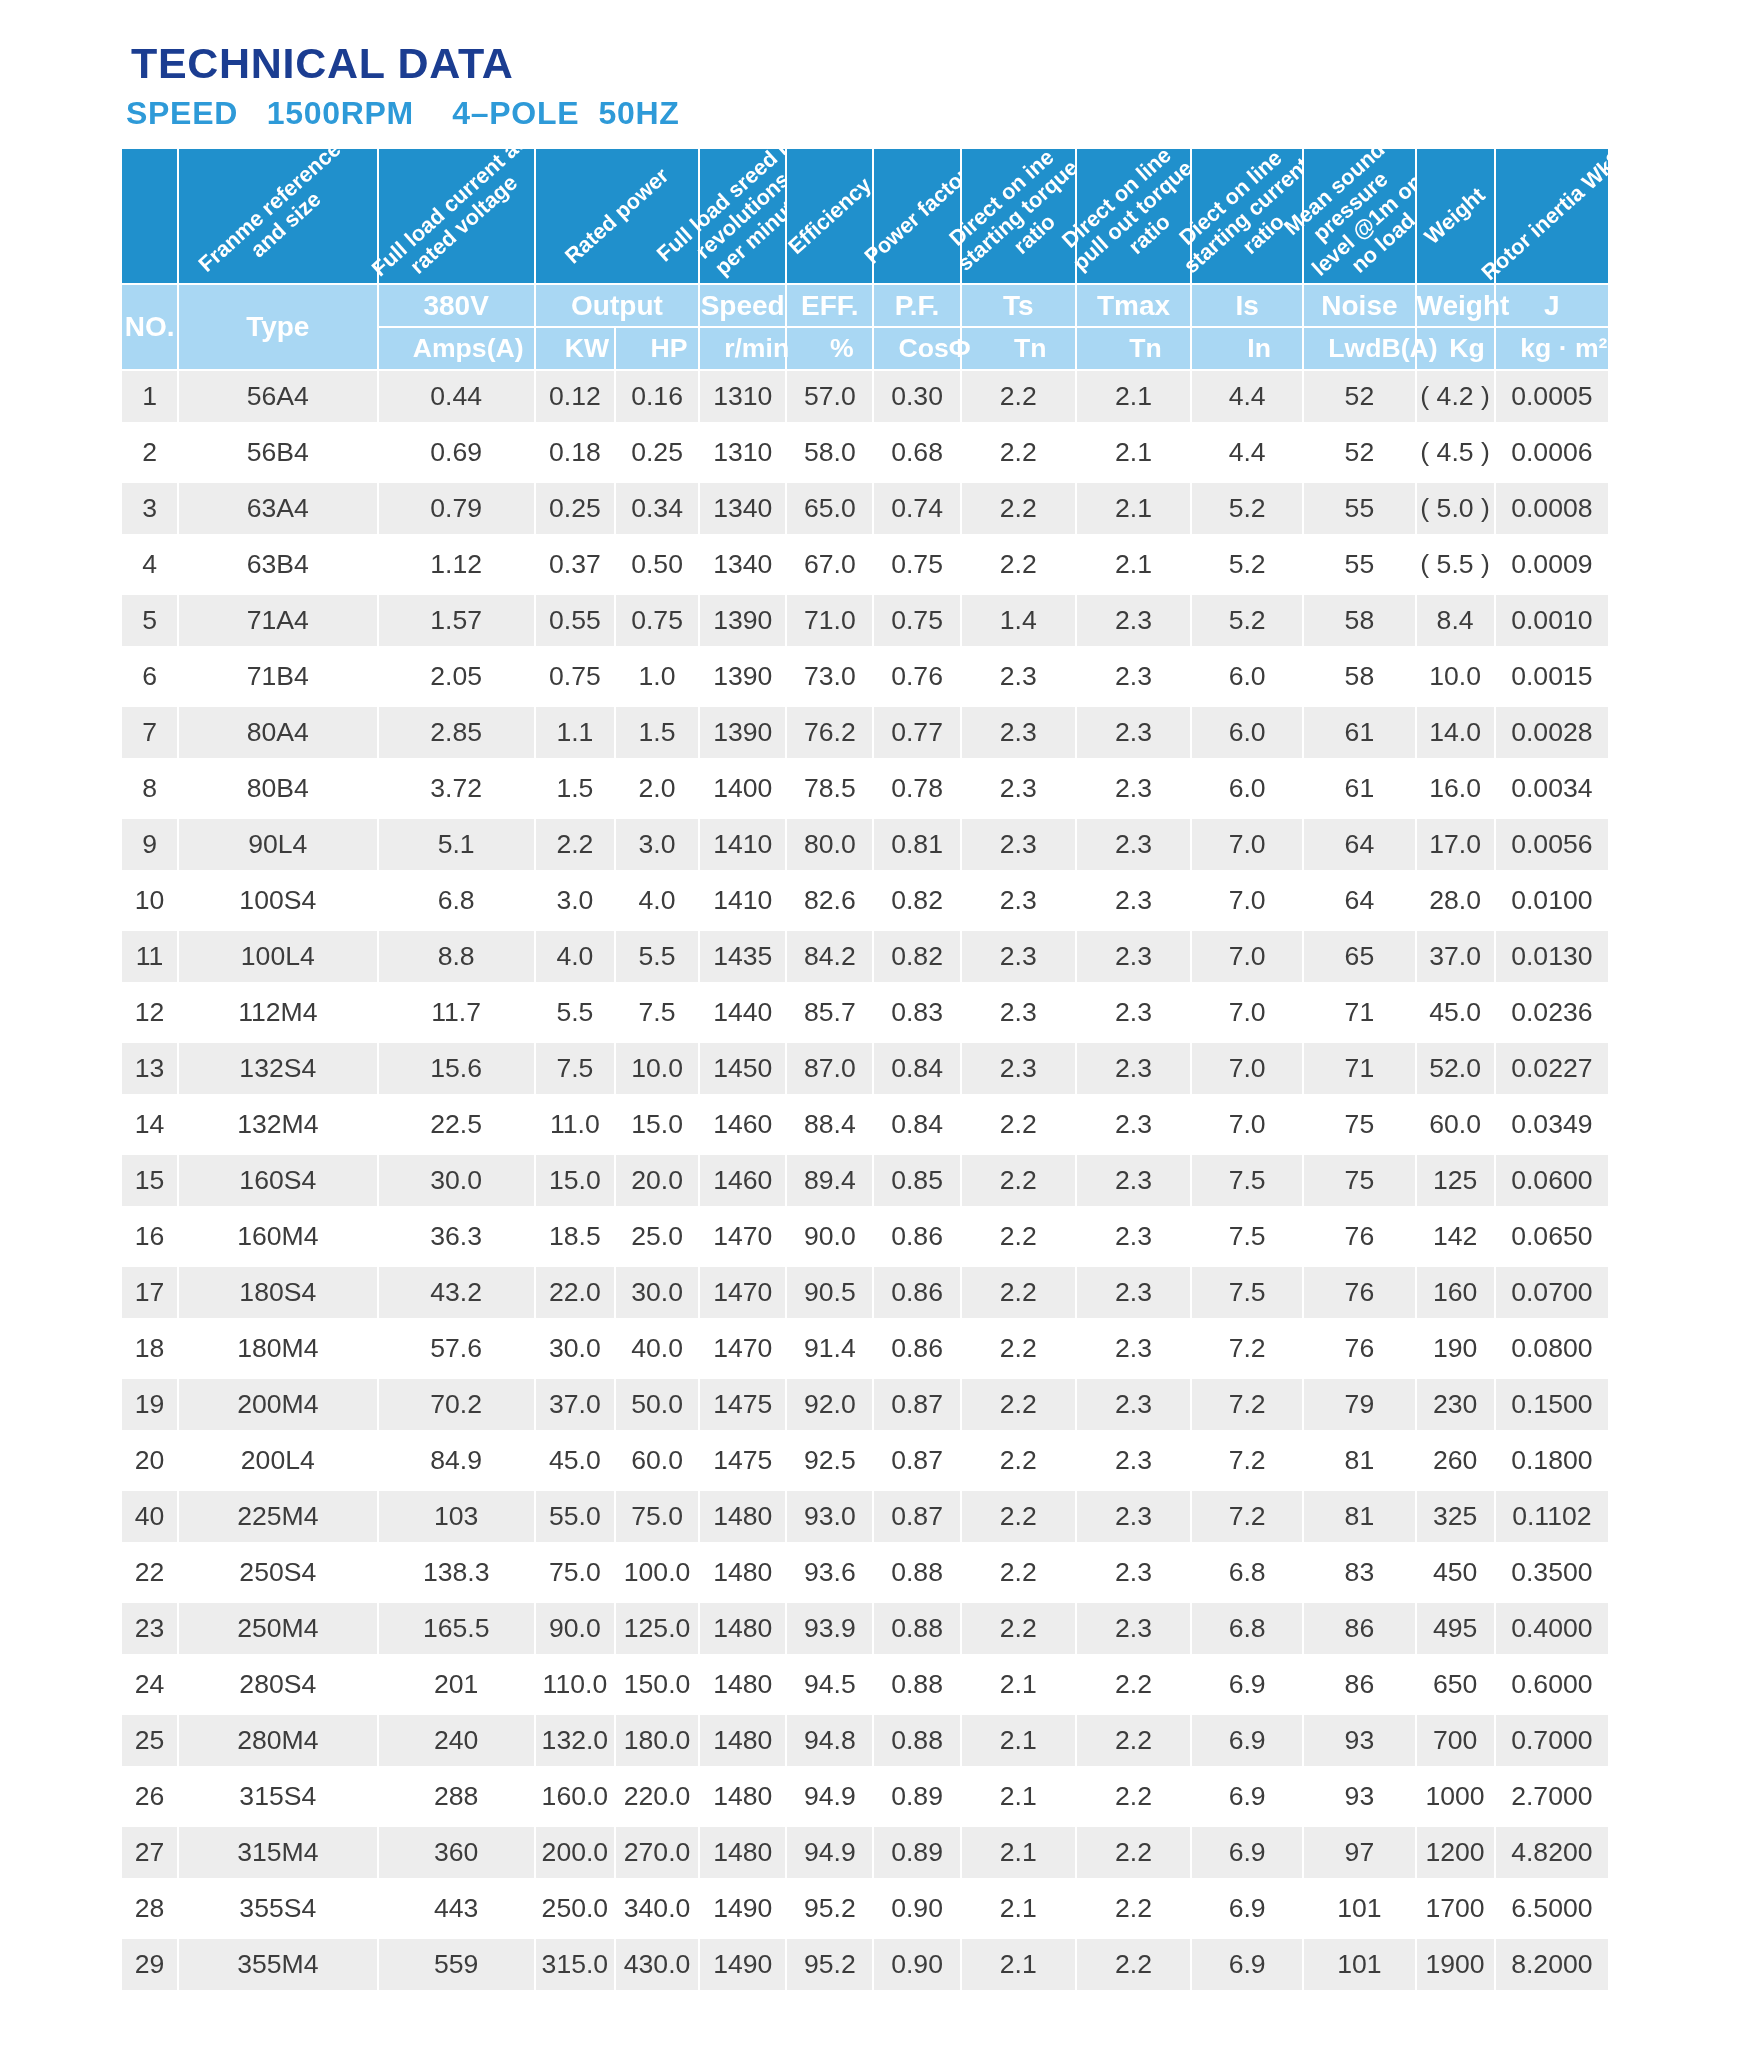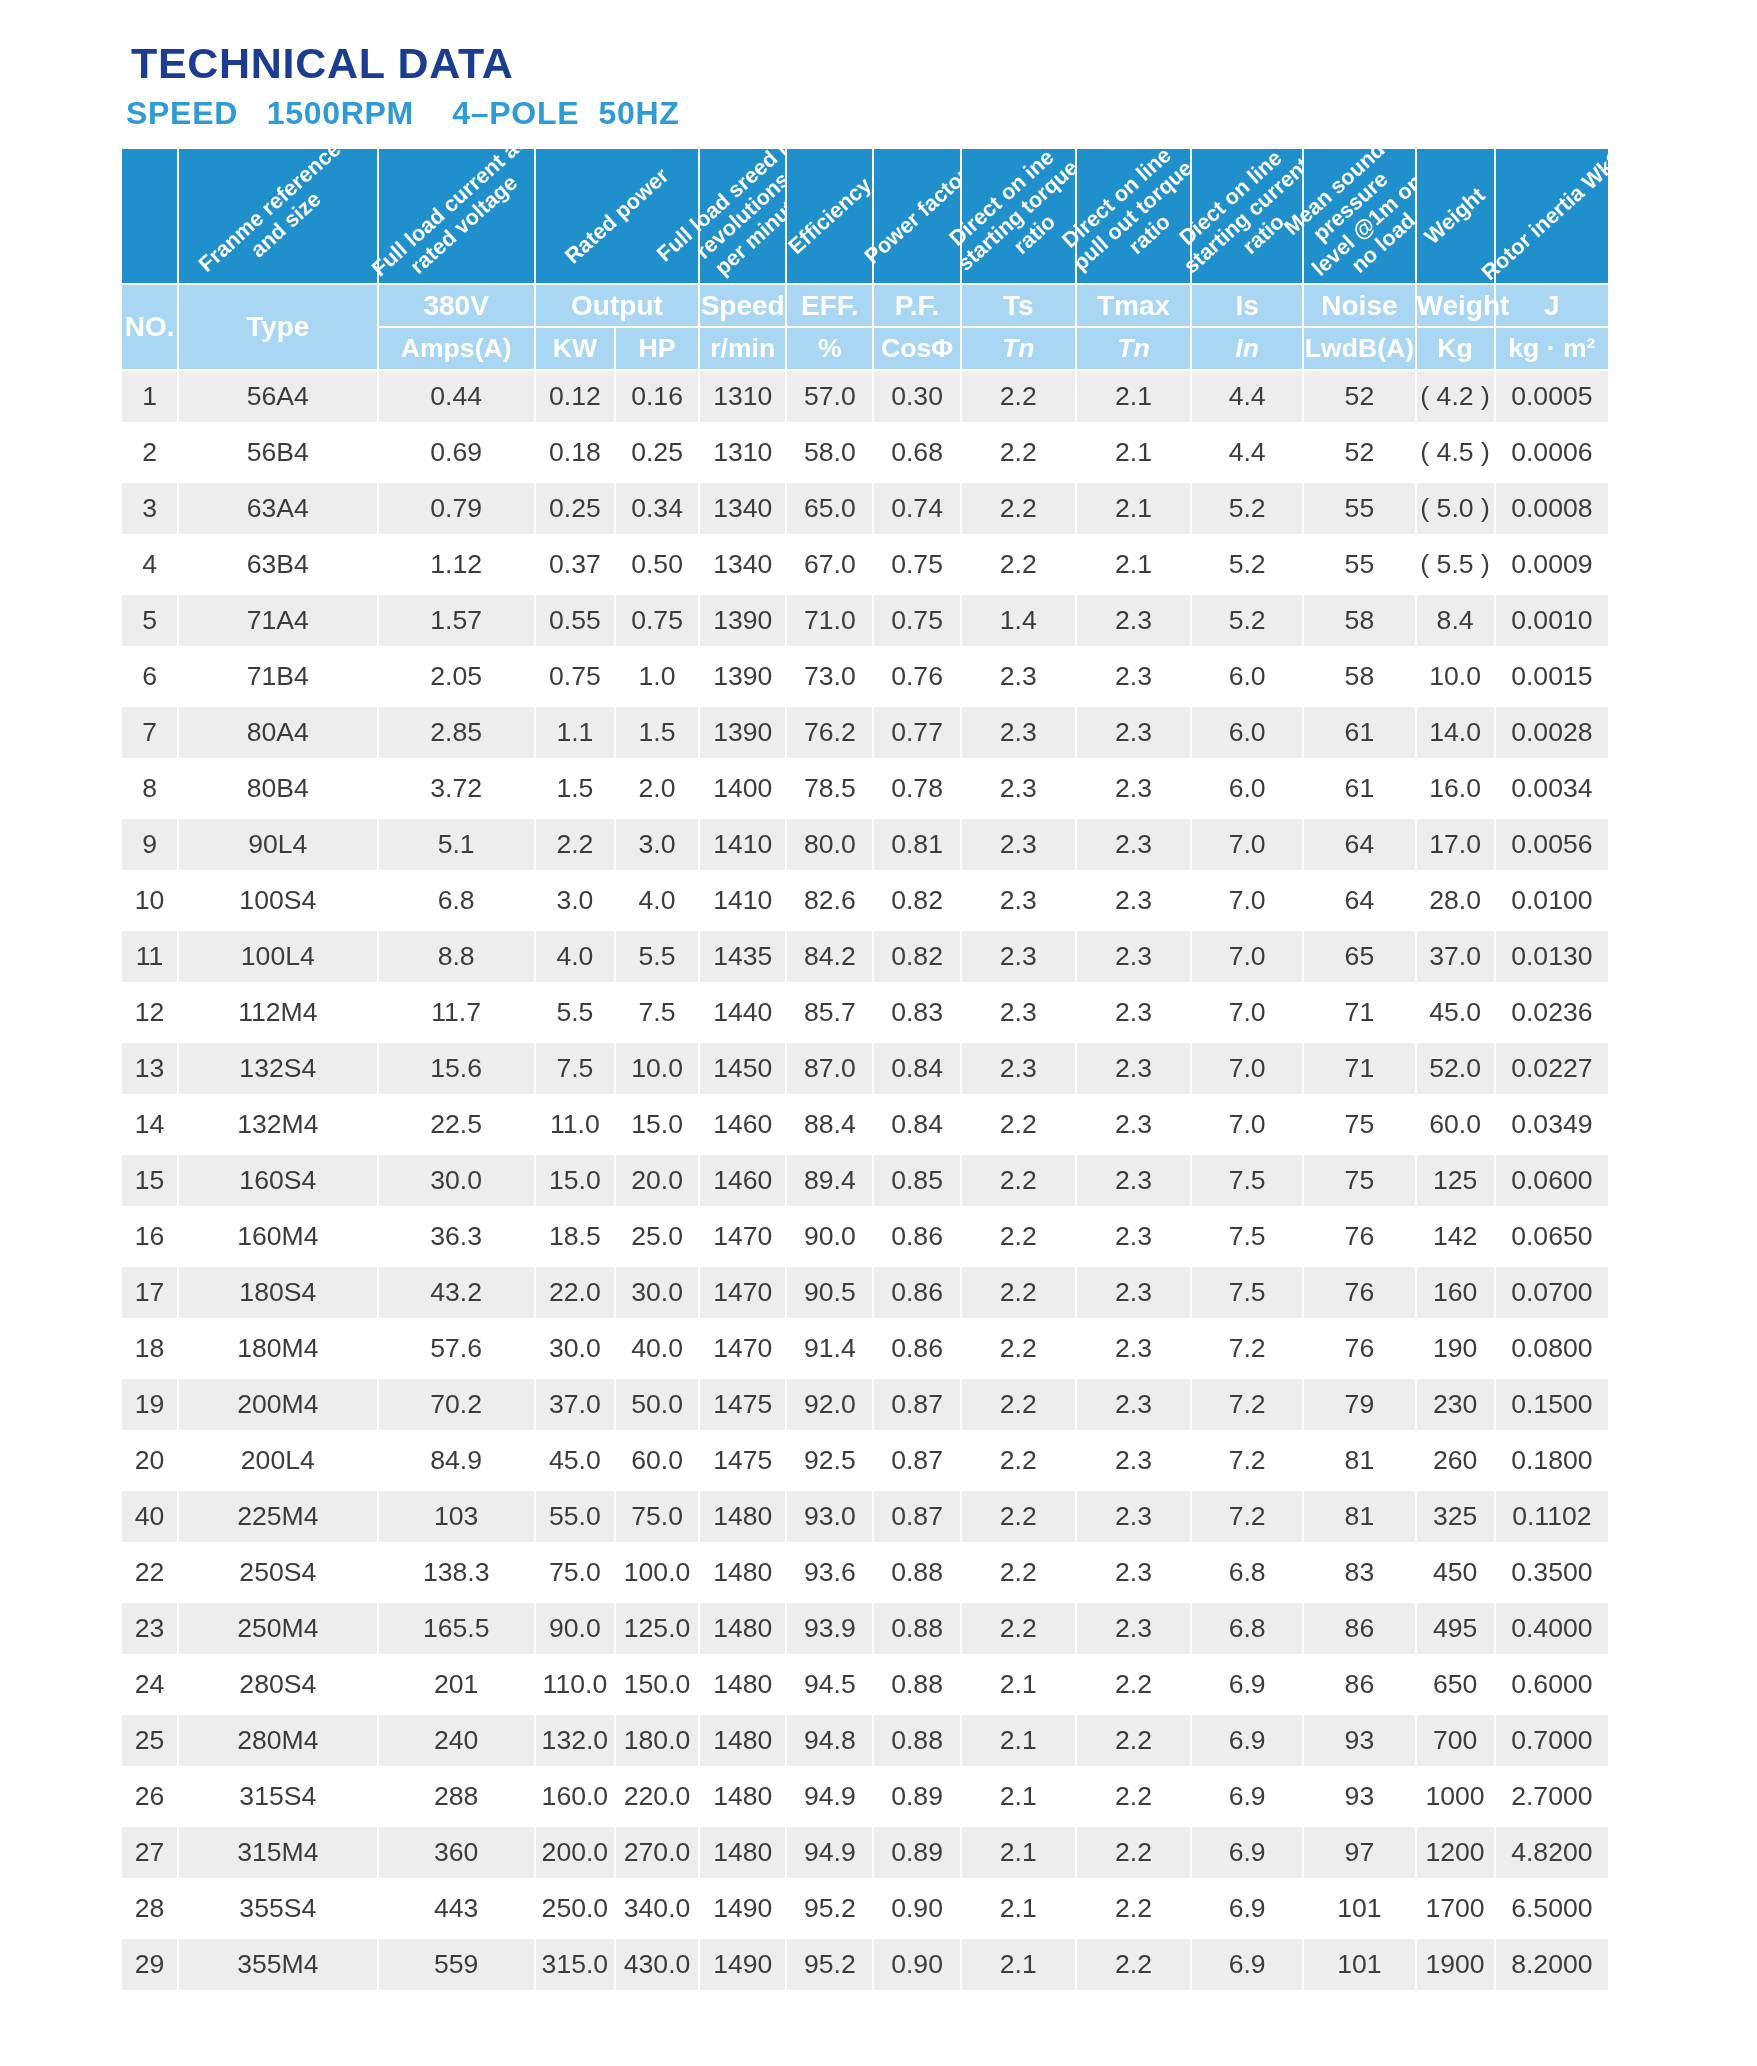--- a/index.html
+++ b/index.html
@@ -78,27 +78,28 @@
   }
   tr.group-row th {
     height: 43px;
     font-size: 28px;
     border-bottom: 2.8px solid #ffffff;
   }
   tr.unit-row th {
     height: 43px;
     font-size: 26.6px;
     border-bottom: 2.8px solid #ffffff;
+    padding-left: 24px;
   }
   th.merged {
     font-size: 28px;
     border-bottom: 2.8px solid #ffffff;
   }
   th.raise { vertical-align: top; padding-top: 2.8px; margin-left: 20px; }
-  th.lower { vertical-align: bottom; padding-bottom: 5.6px; font-style: italic; }
+  th.lower { vertical-align: bottom; padding-bottom: 5.6px; }
 
   
   tbody td {
     height: 56px;
     font-size: 26.6px;
     color: #3c3c3c;
     border-bottom: 5.6px solid #ffffff;
     background: #ffffff;
   }
   tbody tr.odd td { background: #ededed; }

